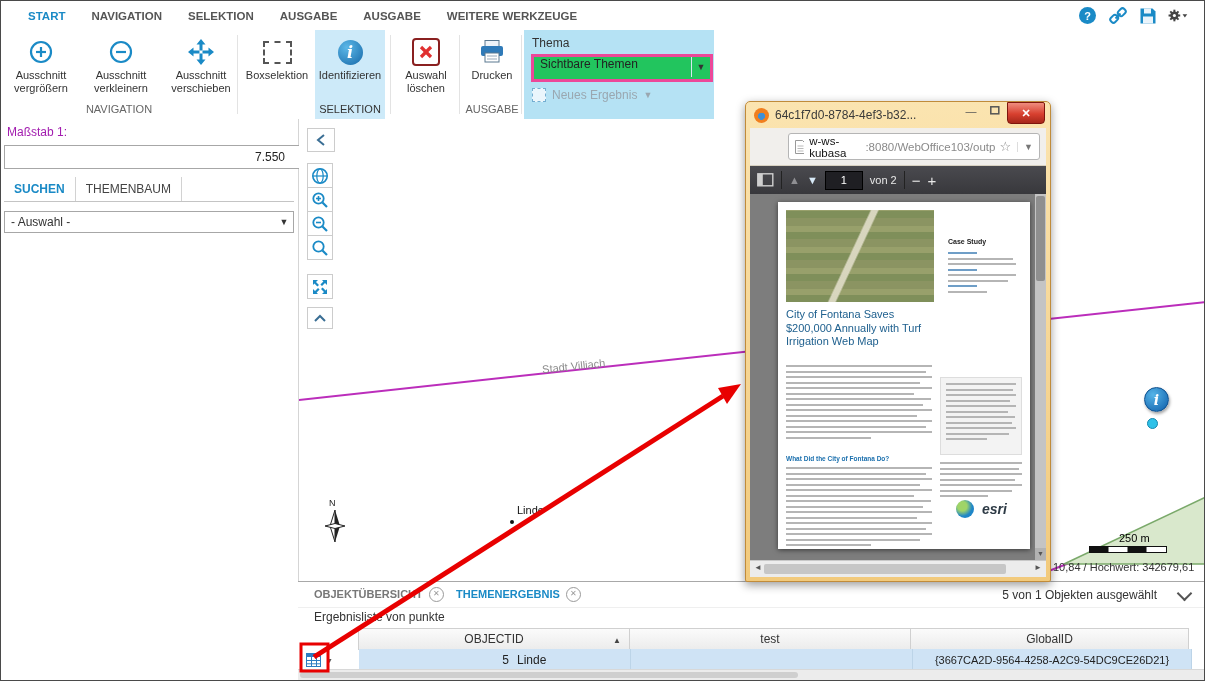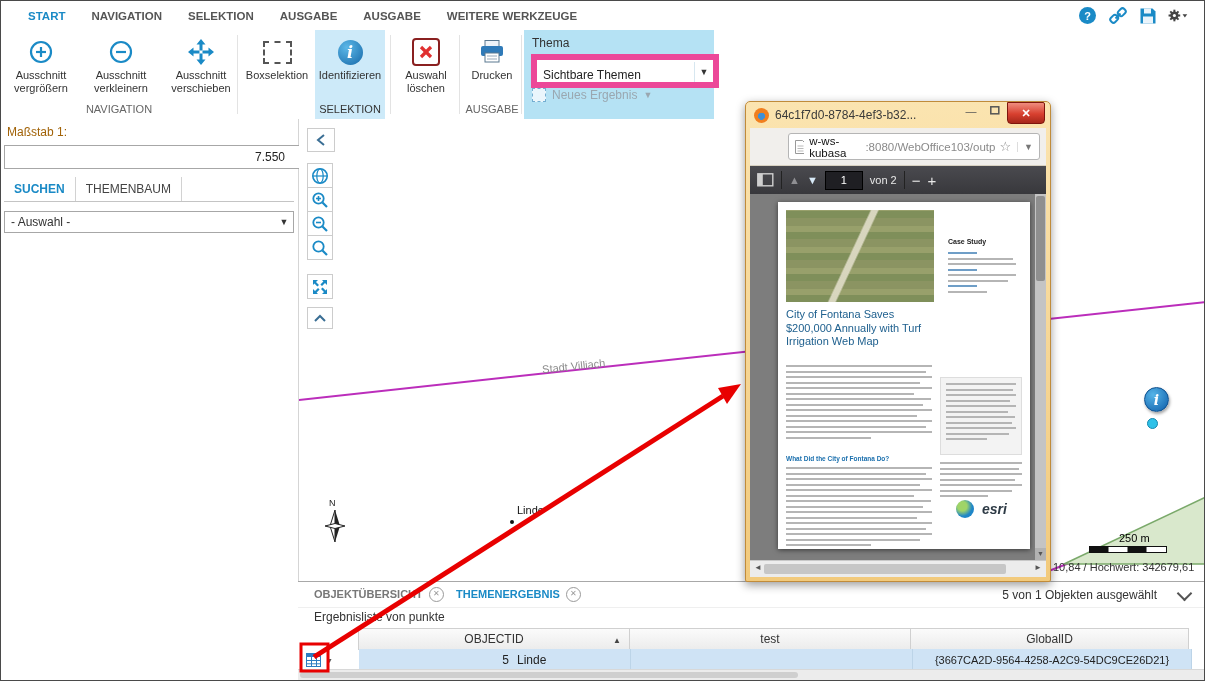--- a/index.html
+++ b/index.html
@@ -25,32 +25,32 @@
   .identify-wrap{position:absolute;left:314px;top:0;width:70px;height:89px;background:#cdeaf9;
                  display:flex;flex-direction:column;align-items:center;}
   .circle-i{width:25px;height:25px;border-radius:50%;background:radial-gradient(circle at 35% 30%,#5cb8e8,#1668a8);
             color:#fff;font-family:"DejaVu Serif",serif;font-style:italic;font-weight:700;font-size:16px;
             display:flex;align-items:center;justify-content:center;}
   .boxsel-icon{width:25px;height:19px;border:2px dashed #555;}
   .clear-icon{width:24px;height:24px;border:2px solid #8a2020;border-radius:4px;background:#fff;
               display:flex;align-items:center;justify-content:center;}
   .thema-panel{position:absolute;left:523px;top:0;width:190px;height:89px;background:#b5e2f4;}
   .thema-label{position:absolute;left:8px;top:6px;font-size:12px;color:#333;}
-  .thema-select{position:absolute;left:7px;top:24px;width:176px;height:22px;background:#ffffff;
-                border:6px solid #ec4899;display:flex;align-items:flex-end;font-size:12px;color:#222;}
+  .thema-select{position:absolute;left:7px;top:24px;width:176px;height:22px;background:#22c55e;
+                border:3px solid #ec4899;display:flex;align-items:flex-start;font-size:12px;color:#222;}
   .thema-select .val{flex:1;padding-left:6px;}
   .thema-caret{width:18px;text-align:center;color:#333;font-size:9px;border-left:1px solid #d7e7f0;line-height:20px;}
   .neues-row{position:absolute;left:8px;top:58px;display:flex;align-items:center;gap:6px;}
   .neues-icon{width:12px;height:12px;border:1px dashed #74aed1;background:#eaf6fc;}
   .neues-text{font-size:12px;color:#9aa7b0;}
   .neues-caret{font-size:9px;color:#9aa7b0;}
 
   
   .leftpanel{position:absolute;left:0;top:118px;width:297px;bottom:0;background:#fff;border-right:1px solid #d5d5d5;}
-  .ms-label{position:absolute;left:6px;top:6px;font-size:12px;color:#a16207;}
+  .ms-label{position:absolute;left:6px;top:6px;font-size:12px;color:#a21caf;}
   .ms-input{position:absolute;left:3px;top:26px;width:278px;height:20px;border:1px solid #a7a7a7;
             font-size:12px;text-align:right;padding-right:24px;color:#222;font-family:"Liberation Sans",sans-serif;}
   .lp-tabs{position:absolute;left:3px;top:58px;width:290px;height:24px;border-bottom:1px solid #c4c4c4;display:flex;}
   .lp-tab{font-size:12px;line-height:24px;padding:0 10px;color:#444;border-right:1px solid #d2d2d2;cursor:default;}
   .lp-tab.active{color:#1a8ac6;font-weight:700;}
   .lp-select{position:absolute;left:3px;top:92px;width:290px;height:22px;border:1px solid #a7a7a7;background:#fff;
              display:flex;align-items:center;font-size:12px;color:#333;box-sizing:border-box;}
   .lp-select .val{flex:1;padding-left:6px;}
   .lp-select .caret{width:18px;text-align:center;font-size:9px;color:#333;}
 

